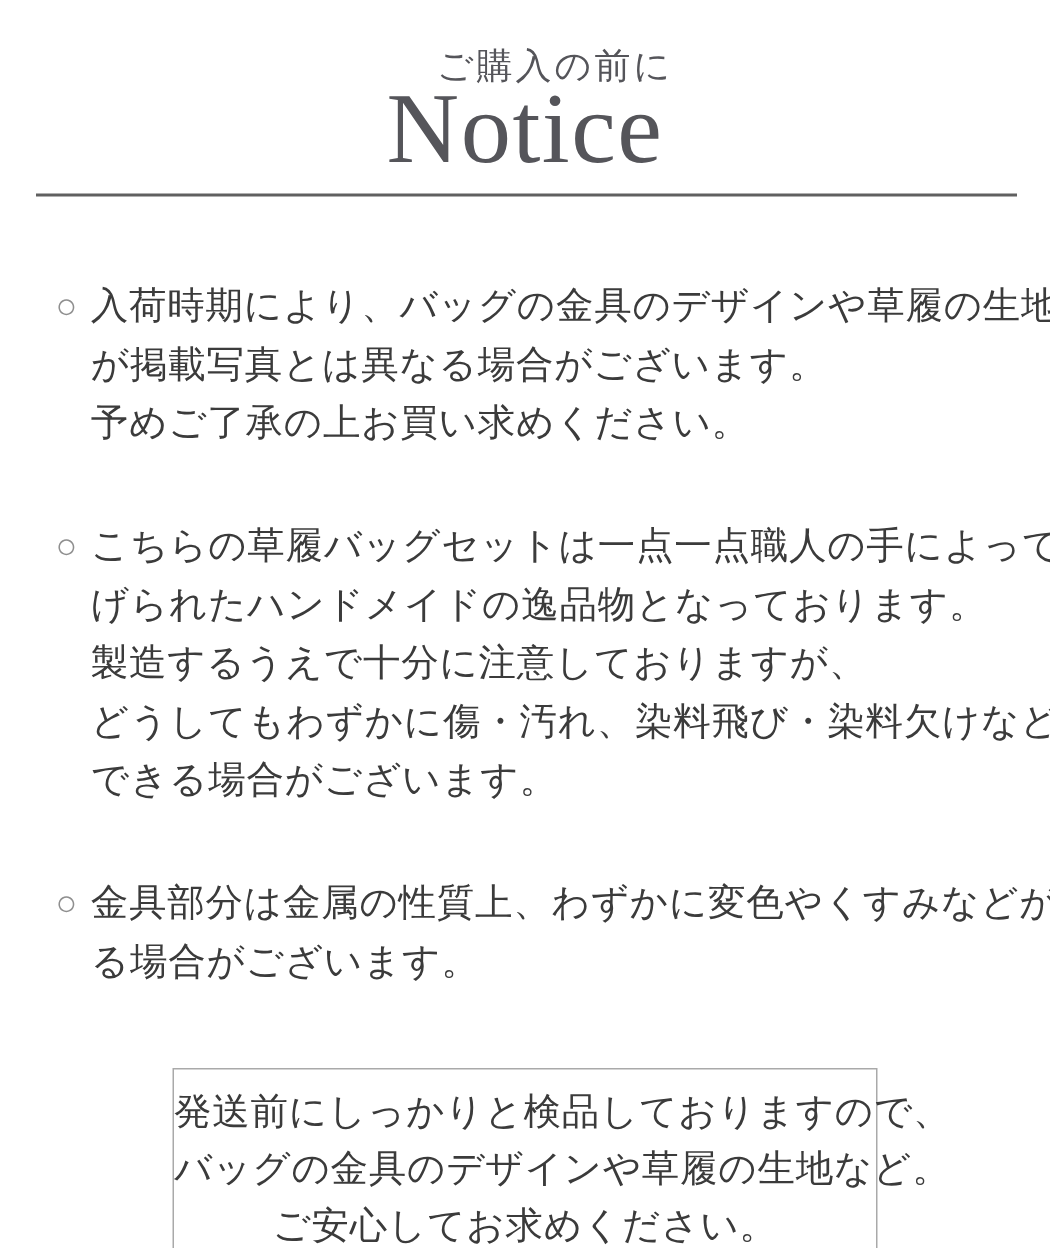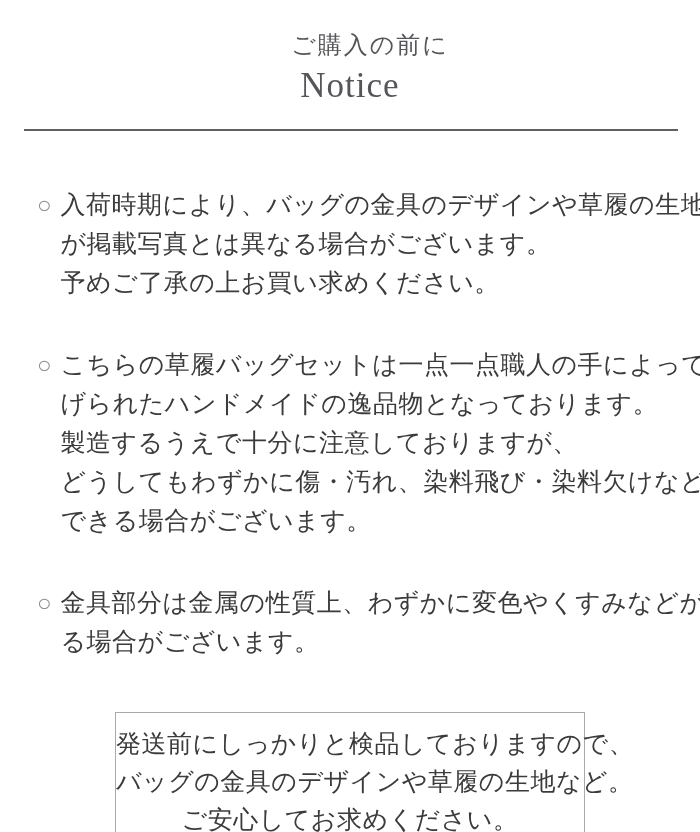--- a/index.html
+++ b/index.html
@@ -28,21 +28,21 @@
     font-family: "Liberation Serif", "DejaVu Serif", serif;
     font-size: 24px;
     line-height: 28px;
     color: #55555a;
     letter-spacing: 2px;
     padding-left: 40px;
   }
 
   .title {
     font-family: "Liberation Serif", "DejaVu Serif", serif;
-    font-size: 35px;
+    font-size: 67px;
     line-height: 52px;
     font-weight: 400;
     color: #55555a;
     letter-spacing: 1px;
     margin-top: 1px;
   }
 
   .divider {
     height: 0;
     border: none;
@@ -93,20 +93,21 @@
     padding: 11px 0 9px 0;
     text-align: center;
   }
 
   .assurance-line {
     font-size: 25px;
     line-height: 38px;
     color: #3b3b3b;
     letter-spacing: 0.5px;
     white-space: nowrap;
+    font-family: Liberation Mono, monospace;
   }
 </style>
 </head>
 <body>
 
 <div class="page">
 
   <div class="header">
     <div class="subtitle">ご購入の前に</div>
     <div class="title">Notice</div>

